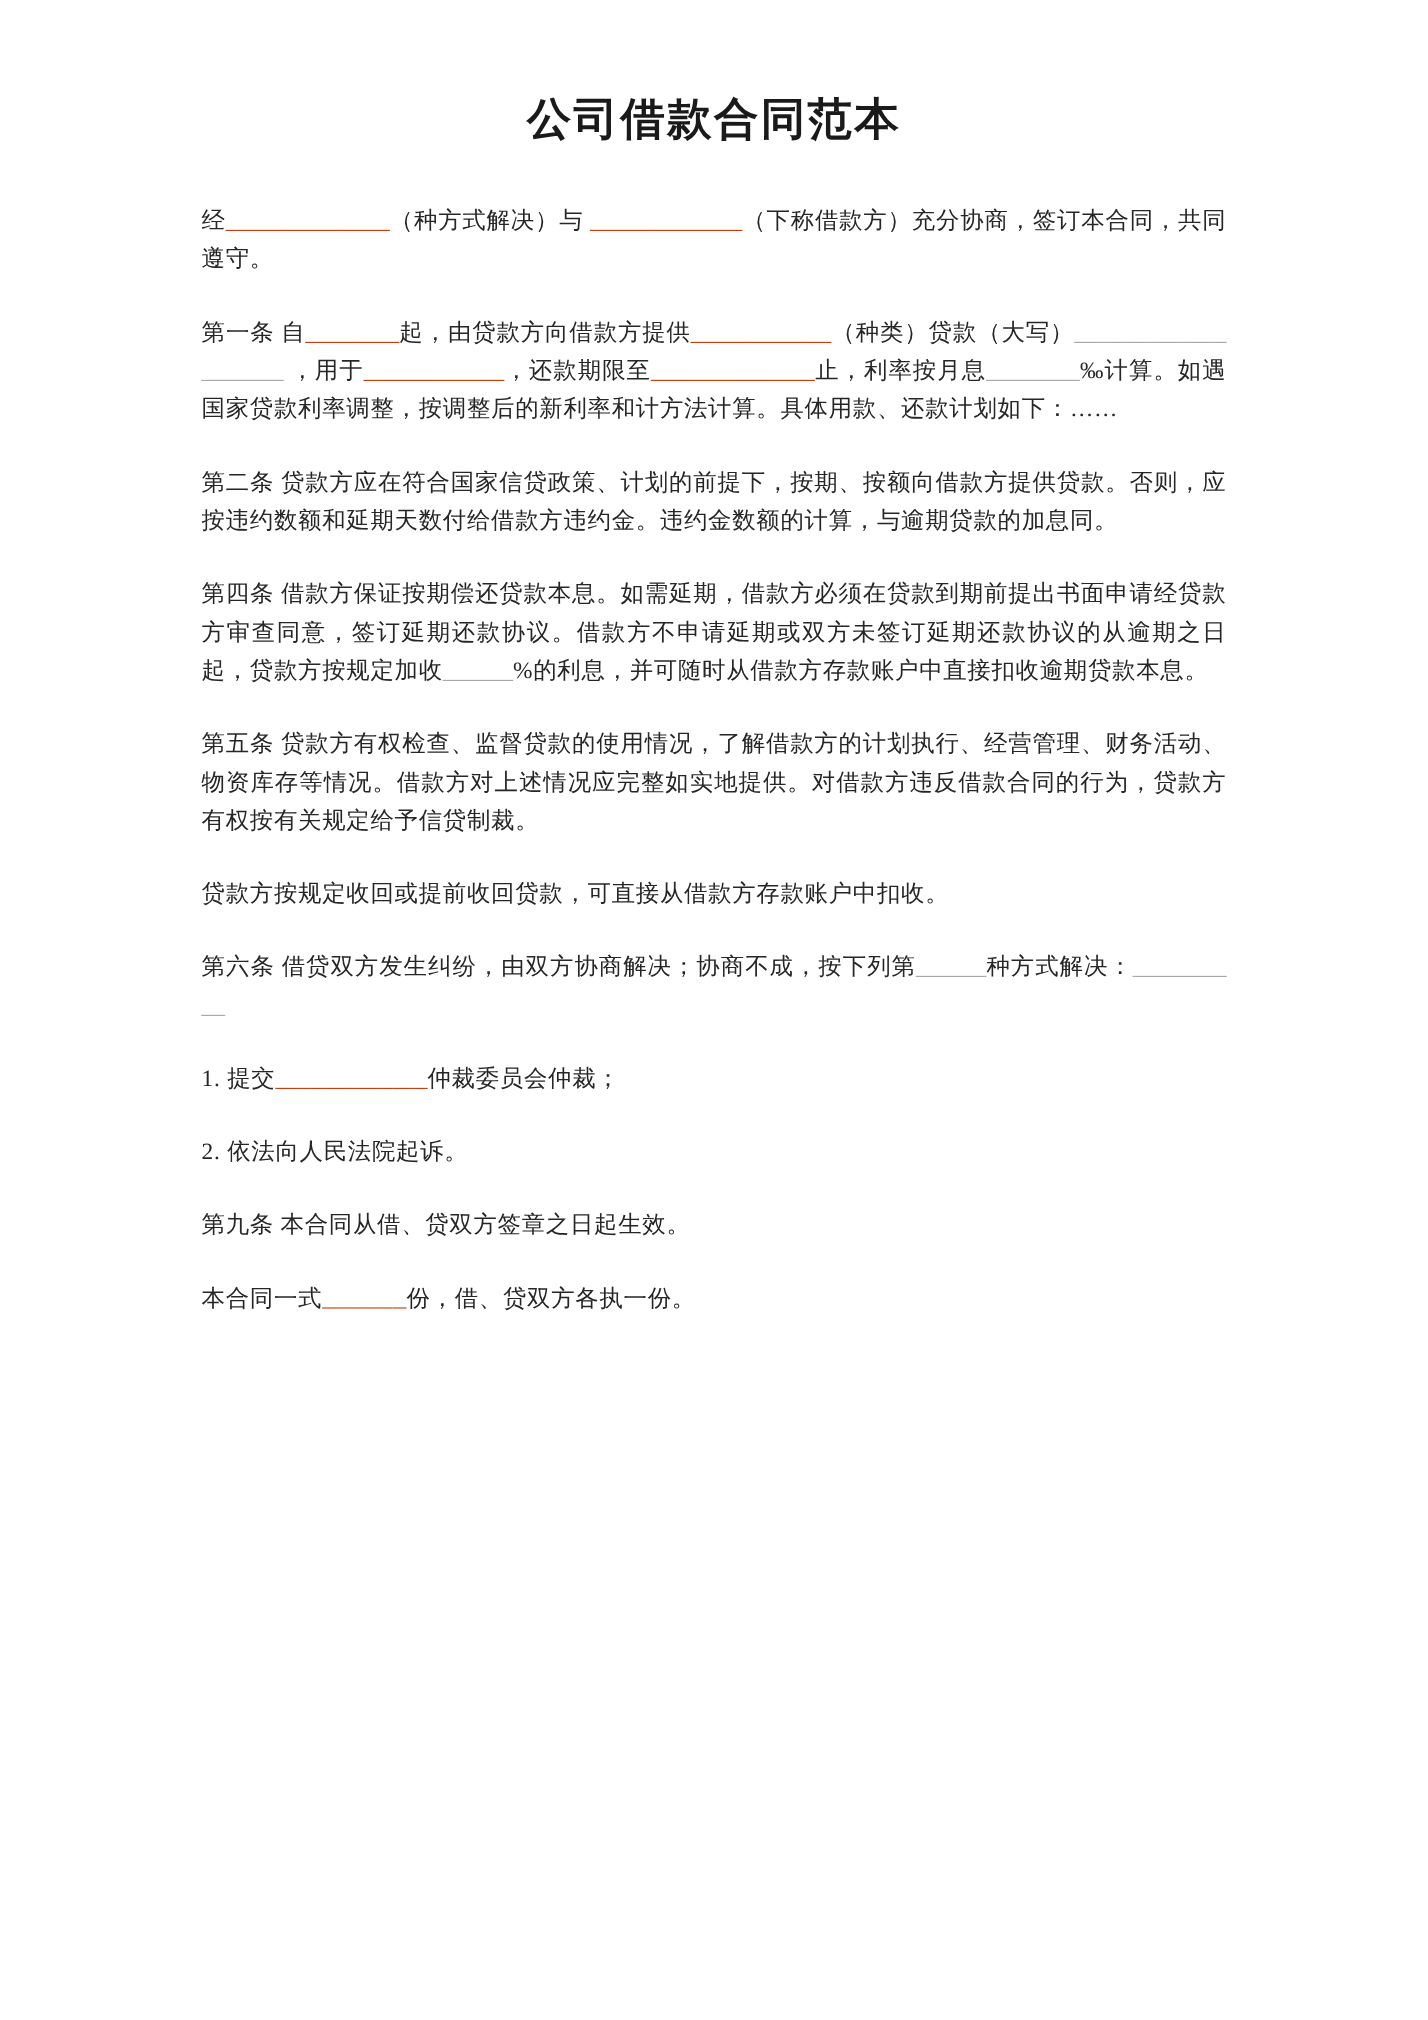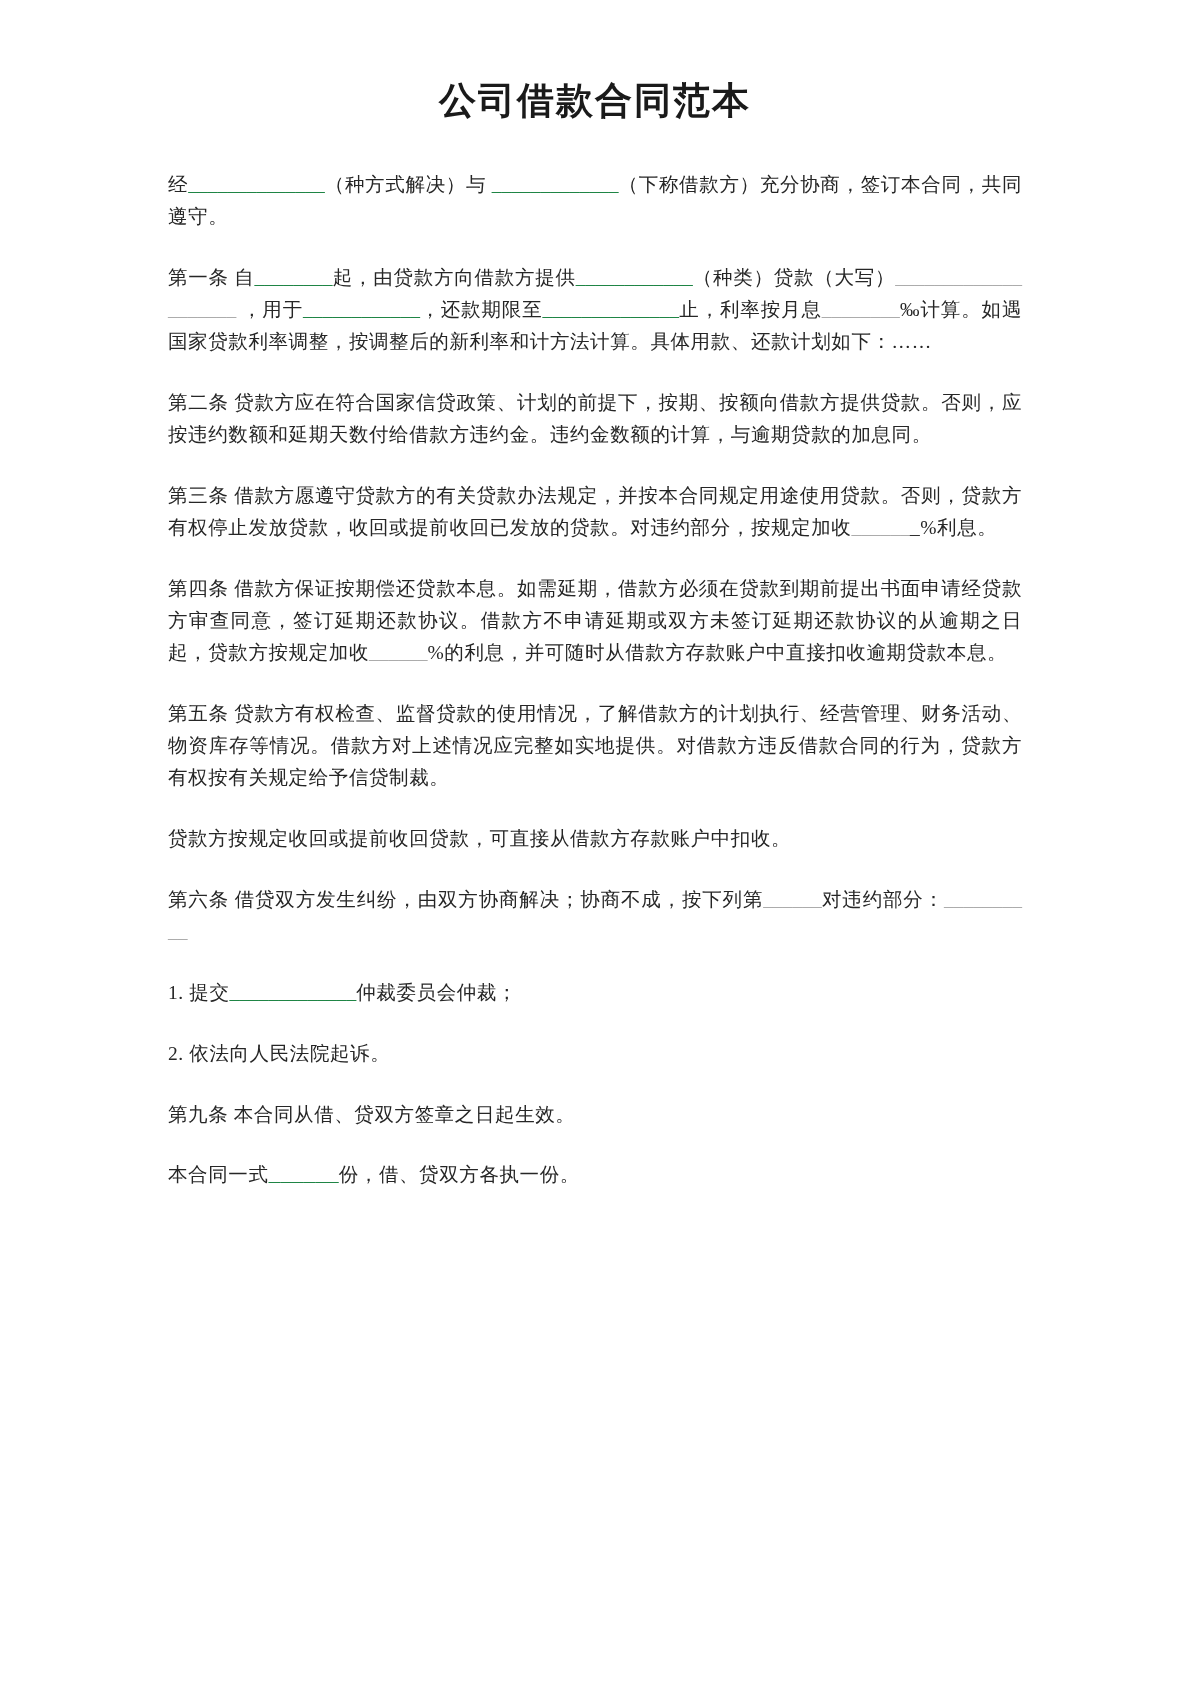--- a/index.html
+++ b/index.html
@@ -32,35 +32,34 @@
     margin: 0 0 29px 0;
     font-size: 19.5px;
     line-height: 32px;
     letter-spacing: 0.6px;
     text-align: justify;
     word-break: break-all;
     color: #262626;
   }
   .doc-body p.para:last-child { margin-bottom: 4px; font-family: Liberation Mono, monospace; }
   .seg-text { color: inherit; }
-  .seg-blank { color: #15803d; letter-spacing: 0; }
+  .seg-blank { color: #c2410c; letter-spacing: 0; }
   .seg-blank-gray { color: #a9a9a9; letter-spacing: 0; }
 </style>
 </head>
 <body>
 
 <div class="page">
   <h1 class="doc-title">公司借款合同范本</h1>
   <div class="doc-body" id="doc-body">
       <p class="para"><span class="seg-text">经</span><span class="seg-blank">______________</span><span class="seg-text">（种方式解决）与 </span><span class="seg-blank">_____________</span><span class="seg-text">（下称借款方）充分协商，签订本合同，共同遵守。</span></p>
       <p class="para"><span class="seg-text">第一条  自</span><span class="seg-blank">________</span><span class="seg-text">起，由贷款方向借款方提供</span><span class="seg-blank">____________</span><span class="seg-text">（种类）贷款（大写）</span><span class="seg-blank-gray">____________________</span><span class="seg-text"> ，用于</span><span class="seg-blank">____________</span><span class="seg-text">，还款期限至</span><span class="seg-blank">______________</span><span class="seg-text">止，利率按月息</span><span class="seg-blank-gray">________</span><span class="seg-text">‰计算。如遇国家贷款利率调整，按调整后的新利率和计方法计算。具体用款、还款计划如下：……</span></p>
       <p class="para"><span class="seg-text">第二条  贷款方应在符合国家信贷政策、计划的前提下，按期、按额向借款方提供贷款。否则，应按违约数额和延期天数付给借款方违约金。违约金数额的计算，与逾期贷款的加息同。</span></p>
-      <p class="para"><span class="seg-text">第三条  借款方愿遵守贷款方的有关贷款办法规定，并按本合同规定用途使用贷款。否则，贷款方有权停止发放贷款，收回或提前收回已发放的贷款。对违约部分，按规定加收</span><span class="seg-blank-gray">______</span><span class="seg-text">_%利息。</span></p>
       <p class="para"><span class="seg-text">第四条  借款方保证按期偿还贷款本息。如需延期，借款方必须在贷款到期前提出书面申请经贷款方审查同意，签订延期还款协议。借款方不申请延期或双方未签订延期还款协议的从逾期之日起，贷款方按规定加收</span><span class="seg-blank-gray">______</span><span class="seg-text">%的利息，并可随时从借款方存款账户中直接扣收逾期贷款本息。</span></p>
       <p class="para"><span class="seg-text">第五条  贷款方有权检查、监督贷款的使用情况，了解借款方的计划执行、经营管理、财务活动、物资库存等情况。借款方对上述情况应完整如实地提供。对借款方违反借款合同的行为，贷款方有权按有关规定给予信贷制裁。</span></p>
       <p class="para"><span class="seg-text">贷款方按规定收回或提前收回贷款，可直接从借款方存款账户中扣收。</span></p>
-      <p class="para"><span class="seg-text">第六条  借贷双方发生纠纷，由双方协商解决；协商不成，按下列第</span><span class="seg-blank-gray">______</span><span class="seg-text">对违约部分：</span><span class="seg-blank-gray">__________</span></p>
+      <p class="para"><span class="seg-text">第六条  借贷双方发生纠纷，由双方协商解决；协商不成，按下列第</span><span class="seg-blank-gray">______</span><span class="seg-text">种方式解决：</span><span class="seg-blank-gray">__________</span></p>
       <p class="para"><span class="seg-text">1. 提交</span><span class="seg-blank">_____________</span><span class="seg-text">仲裁委员会仲裁；</span></p>
       <p class="para"><span class="seg-text">2. 依法向人民法院起诉。</span></p>
       <p class="para"><span class="seg-text">第九条  本合同从借、贷双方签章之日起生效。</span></p>
       <p class="para"><span class="seg-text">本合同一式</span><span class="seg-blank">______</span><span class="seg-text">份，借、贷双方各执一份。</span></p>
     </div>
 </div>
 
 </body></html>

